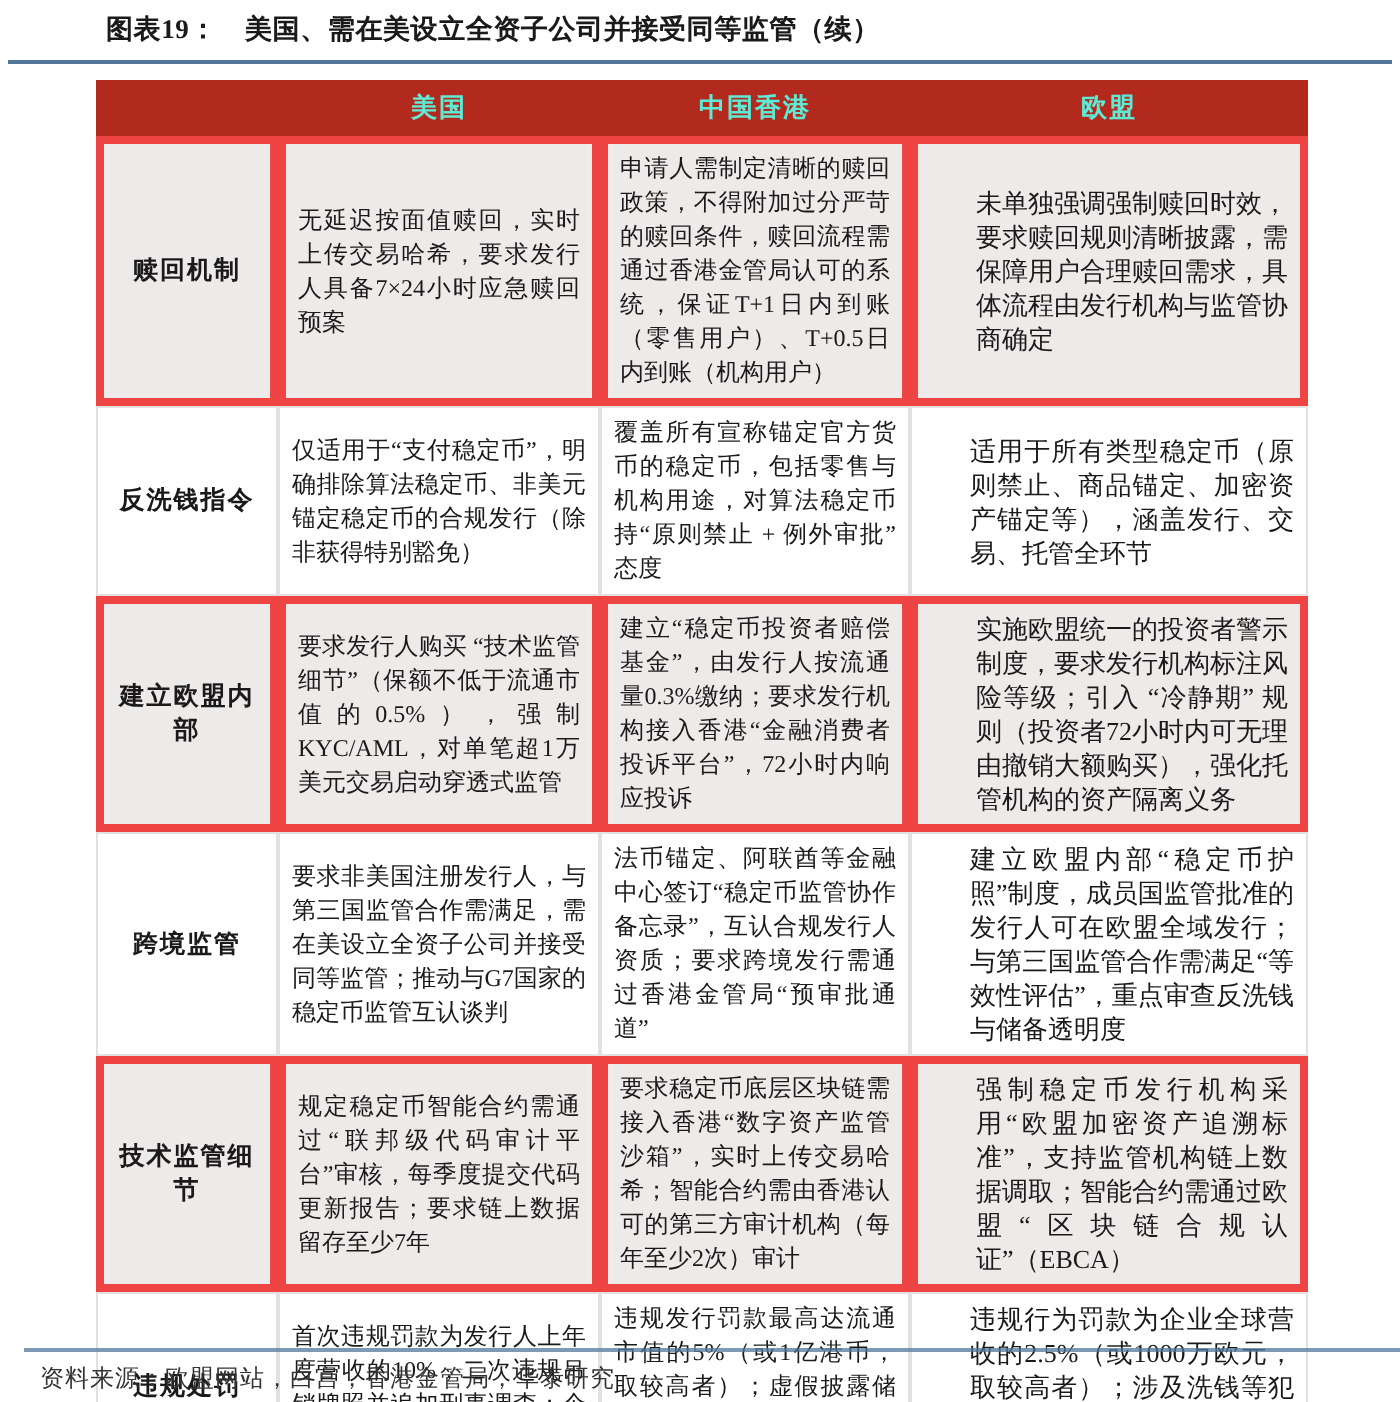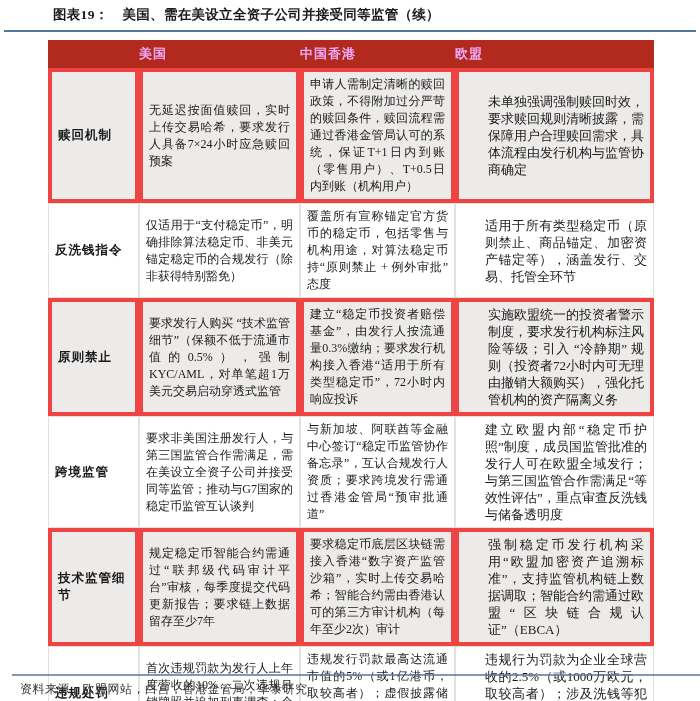--- a/index.html
+++ b/index.html
@@ -19,28 +19,28 @@
   .title-rule{position:absolute;top:30px;left:4px;right:4px;height:0;
     border-top:2px solid var(--rule);}
 
   table.reg{position:absolute;top:40px;left:48px;width:606px;
     border-collapse:separate;border-spacing:0;table-layout:fixed;}
   col.c-label{width:91px;}
   col.c-us{width:161px;}
   col.c-hk{width:155px;}
   col.c-eu{width:199px;}
 
-  th.hd{background:var(--header-bg);color:#f0abfc;font-weight:bold;
-    font-size:13px;height:28px;text-align:left;vertical-align:middle;
+  th.hd{background:var(--header-bg);color:#5eead4;font-weight:bold;
+    font-size:13px;height:28px;text-align:center;vertical-align:middle;
     letter-spacing:1px;}
   td{vertical-align:middle;font-size:12px;line-height:17px;
     padding:4px 6px;border:1px solid transparent;}
   tr.gray td{background:var(--alt-row);border:4px solid #ef4444;}
   tr.white td{background:#FFFFFF;border:1px solid var(--cell-line);}
-  td.rowlabel{font-weight:bold;font-size:12.5px;
+  td.rowlabel{text-align:center;font-weight:bold;font-size:12.5px;
     letter-spacing:1px;}
   td.cell{text-align:justify;text-justify:inter-character;}
   td.cell-eu{font-size:13px;line-height:17px;padding-left:29px;}
   tr.r1{height:122px;} tr.r2{height:78px;} tr.r3{height:107px;}
   tr.r4{height:95px;}  tr.r5{height:108px;} tr.r6{height:85px;}
 
   .footer{position:absolute;top:674px;left:12px;right:0;}
   .footer-rule{border-top:2px solid var(--rule);opacity:.75;}
   .source{margin:5px 0 0 8px;font-size:12px;color:#333;letter-spacing:.5px;}
 </style>
@@ -76,29 +76,29 @@
         <td class="cell">申请人需制定清晰的赎回政策，不得附加过分严苛的赎回条件，赎回流程需通过香港金管局认可的系统，保证T+1日内到账（零售用户）、T+0.5日内到账（机构用户）</td>
         <td class="cell cell-eu">未单独强调强制赎回时效，要求赎回规则清晰披露，需保障用户合理赎回需求，具体流程由发行机构与监管协商确定</td>
       </tr>
       <tr class="white r2">
         <td class="rowlabel">反洗钱指令</td>
         <td class="cell">仅适用于“支付稳定币”，明确排除算法稳定币、非美元锚定稳定币的合规发行（除非获得特别豁免）</td>
         <td class="cell">覆盖所有宣称锚定官方货币的稳定币，包括零售与机构用途，对算法稳定币持“原则禁止 + 例外审批” 态度</td>
         <td class="cell cell-eu">适用于所有类型稳定币（原则禁止、商品锚定、加密资产锚定等），涵盖发行、交易、托管全环节</td>
       </tr>
       <tr class="gray r3">
-        <td class="rowlabel">原则禁止</td>
+        <td class="rowlabel">建立欧盟内部</td>
         <td class="cell">要求发行人购买 “技术监管细节”（保额不低于流通市值的0.5%），强制KYC/AML，对单笔超1万美元交易启动穿透式监管</td>
-        <td class="cell">建立“稳定币投资者赔偿基金”，由发行人按流通量0.3%缴纳；要求发行机构接入香港“适用于所有类型稳定币”，72小时内响应投诉</td>
+        <td class="cell">建立“稳定币投资者赔偿基金”，由发行人按流通量0.3%缴纳；要求发行机构接入香港“金融消费者投诉平台”，72小时内响应投诉</td>
         <td class="cell cell-eu">实施欧盟统一的投资者警示制度，要求发行机构标注风险等级；引入 “冷静期” 规则（投资者72小时内可无理由撤销大额购买），强化托管机构的资产隔离义务</td>
       </tr>
       <tr class="white r4">
         <td class="rowlabel">跨境监管</td>
         <td class="cell">要求非美国注册发行人，与第三国监管合作需满足，需在美设立全资子公司并接受同等监管；推动与G7国家的稳定币监管互认谈判</td>
-        <td class="cell">与新加坡、阿联酋等金融中心签订“稳定币监管协作备忘录”，互认合规发行人资质；要求跨境发行需通过香港金管局“预审批通道”</td>
+        <td class="cell">法币锚定、阿联酋等金融中心签订“稳定币监管协作备忘录”，互认合规发行人资质；要求跨境发行需通过香港金管局“预审批通道”</td>
         <td class="cell cell-eu">建立欧盟内部“稳定币护照”制度，成员国监管批准的发行人可在欧盟全域发行；与第三国监管合作需满足“等效性评估”，重点审查反洗钱与储备透明度</td>
       </tr>
       <tr class="gray r5">
         <td class="rowlabel">技术监管细节</td>
         <td class="cell">规定稳定币智能合约需通过“联邦级代码审计平台”审核，每季度提交代码更新报告；要求链上数据留存至少7年</td>
         <td class="cell">要求稳定币底层区块链需接入香港“数字资产监管沙箱”，实时上传交易哈希；智能合约需由香港认可的第三方审计机构（每年至少2次）审计</td>
         <td class="cell cell-eu">强制稳定币发行机构采用“欧盟加密资产追溯标准”，支持监管机构链上数据调取；智能合约需通过欧盟“区块链合规认证”（EBCA）</td>
       </tr>
       <tr class="white r6">
         <td class="rowlabel">违规处罚</td>

